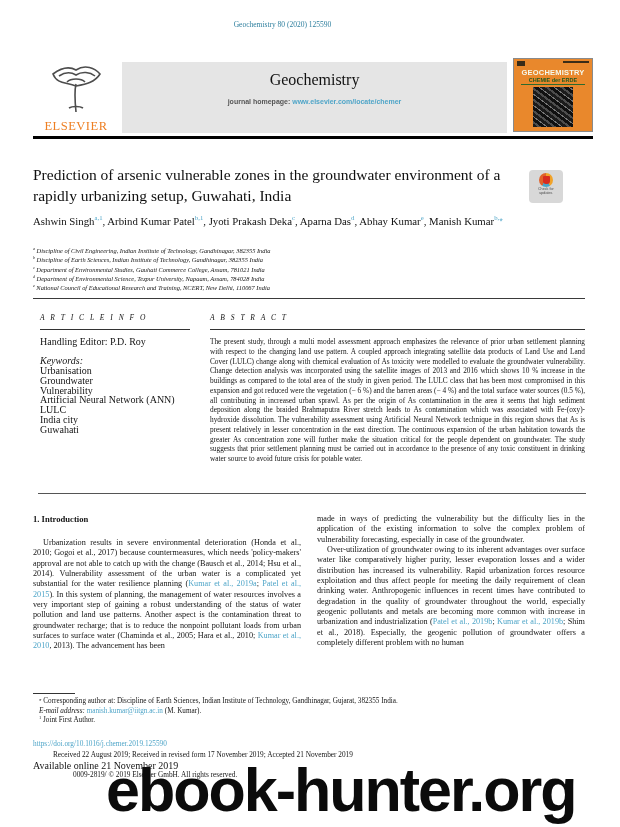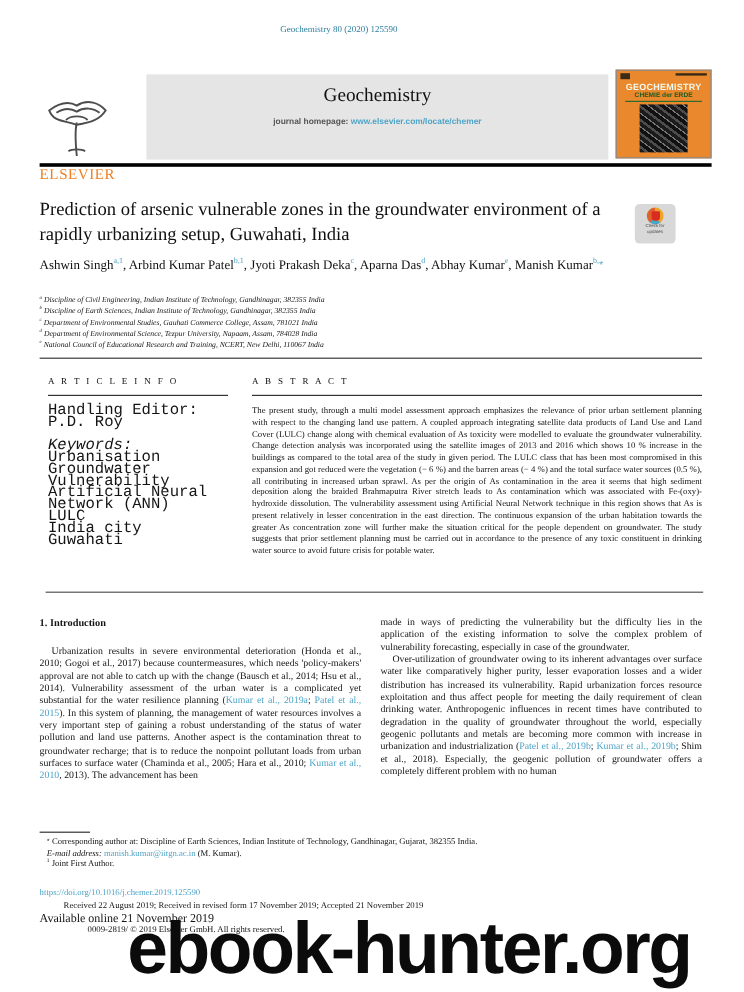--- a/index.html
+++ b/index.html
@@ -8,21 +8,21 @@
   .abs{position:absolute;}
   .link{color:#4fa5c8;}
   .i{font-style:italic;}
   sup{font-size:62%;line-height:0;vertical-align:super;}
   sup.link{color:#4fa5c8;}
 
   
   .cite-line{top:20px;left:0;width:565px;text-align:center;font-size:7.5px;color:#2e7f9e;}
 
   
-  .elsevier-block{top:80px;left:33px;width:86px;height:72px;text-align:left;}
+  .elsevier-block{top:62px;left:33px;width:86px;height:72px;text-align:center;}
   .elsevier-word{font-size:12.5px;color:#ee7f22;letter-spacing:0.5px;margin-top:1px;}
   .grey-box{top:62px;left:122px;width:385px;height:71px;background:#e5e5e5;text-align:center;}
   .contents-line{margin-top:5px;font-size:7px;color:#222;}
   .journal-name{margin-top:9px;font-size:16px;color:#111;}
   .homepage-line{margin-top:9px;font-size:7px;font-family:"Liberation Sans",sans-serif;font-weight:bold;color:#555;}
   .cover{top:58px;left:513px;width:80px;height:74px;background:#e9882c;border:1px solid #8a8a8a;box-sizing:border-box;text-align:center;overflow:hidden;}
   .cover-topbar{display:flex;justify-content:space-between;padding:2px 3px 0 3px;}
   .cover-glyph{width:8px;height:5px;background:#3a2c18;}
   .cover-rule-sm{width:26px;height:2px;background:#3a2c18;}
   .cover-title{font-family:"Liberation Sans",sans-serif;font-weight:bold;font-size:7.5px;color:#f4f8ec;letter-spacing:0.2px;margin-top:2px;}
@@ -43,22 +43,22 @@
   .check-text{font-family:"Liberation Sans",sans-serif;font-size:6px;transform:scale(0.62);transform-origin:top center;
       color:#4a4a4a;text-align:center;line-height:6.5px;white-space:nowrap;}
   .authors{top:214px;left:33px;width:480px;font-size:10.8px;line-height:14.5px;color:#111;}
   .affils{top:246px;left:33px;width:540px;font-size:6.4px;line-height:9.3px;}
   .affils .para{font-style:italic;}
   .rule-1{top:298px;left:33px;width:552px;height:1px;background:#3a3a3a;}
 
   
   .info-col{top:313px;left:40px;width:150px;}
   .abs-col{top:313px;left:210px;width:375px;}
-  .col-head{font-size:7.5px;letter-spacing:2px;color:#111;padding-bottom:7px;border-bottom:0.8px solid #333;}
-  .info-body{margin-top:7px;font-size:13px;line-height:10px;font-family:Liberation Mono, monospace;}
+  .col-head{font-size:7.5px;letter-spacing:2px;color:#111;padding-bottom:7px;border-bottom:0.8px solid #333;font-style:italic;}
+  .info-body{margin-top:7px;font-size:10px;line-height:10px;}
   .kw-label{margin-top:9px;font-style:italic;}
   .kw-list .para{line-height:9.8px;}
   .abs-text{margin-top:7px;font-size:7.3px;line-height:9.75px;text-align:justify;}
   .rule-2{top:493px;left:38px;width:548px;height:1px;background:#555;}
 
   
   .intro-head{top:514px;left:33px;font-size:8.6px;font-weight:bold;}
   .body-col{font-size:8.2px;line-height:10.35px;text-align:justify;}
   .left-col{top:538px;left:33px;width:268px;}
   .right-col{top:514px;left:317px;width:268px;}

